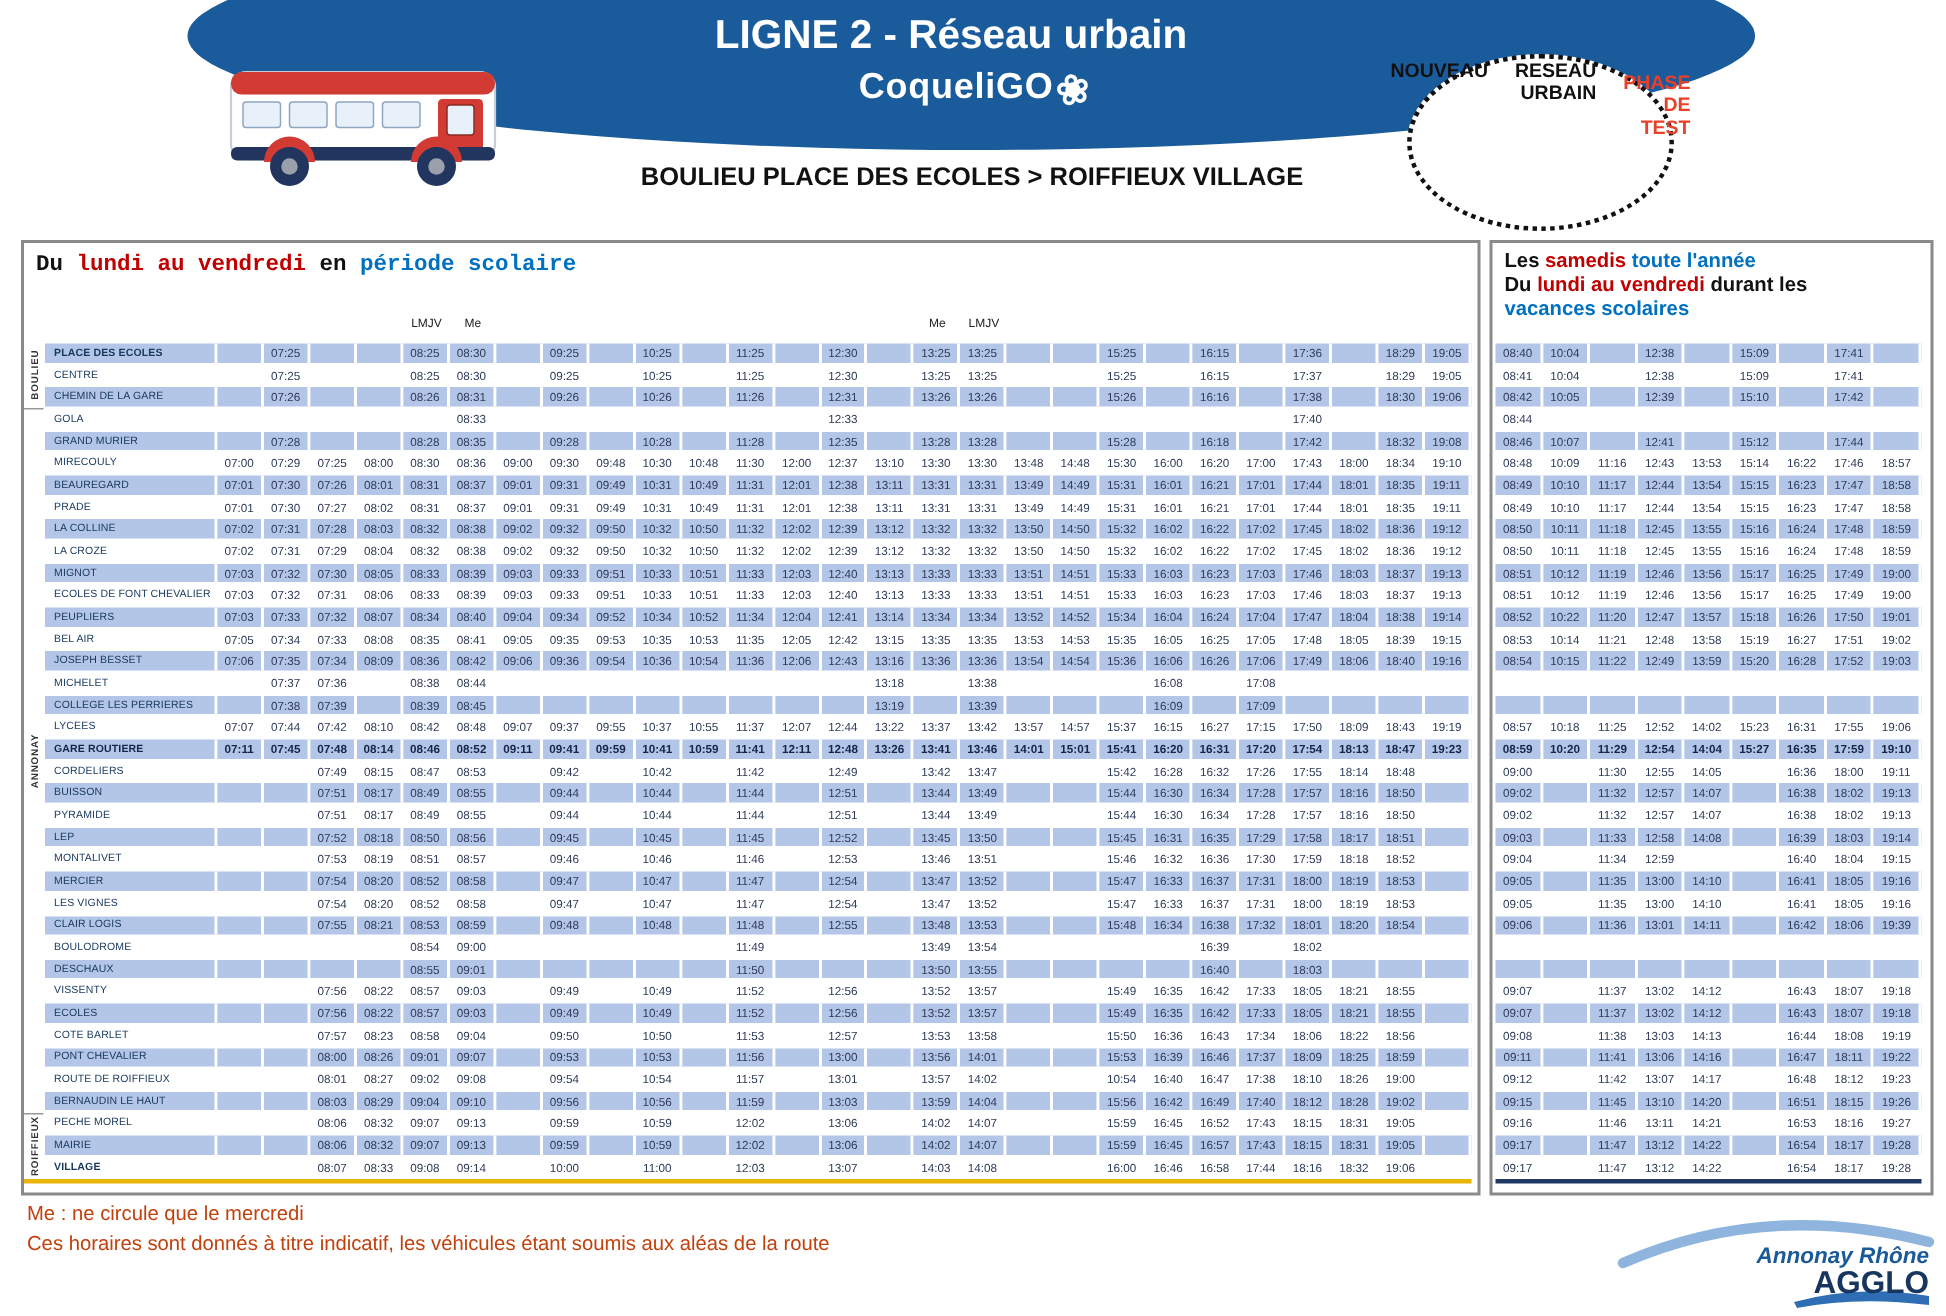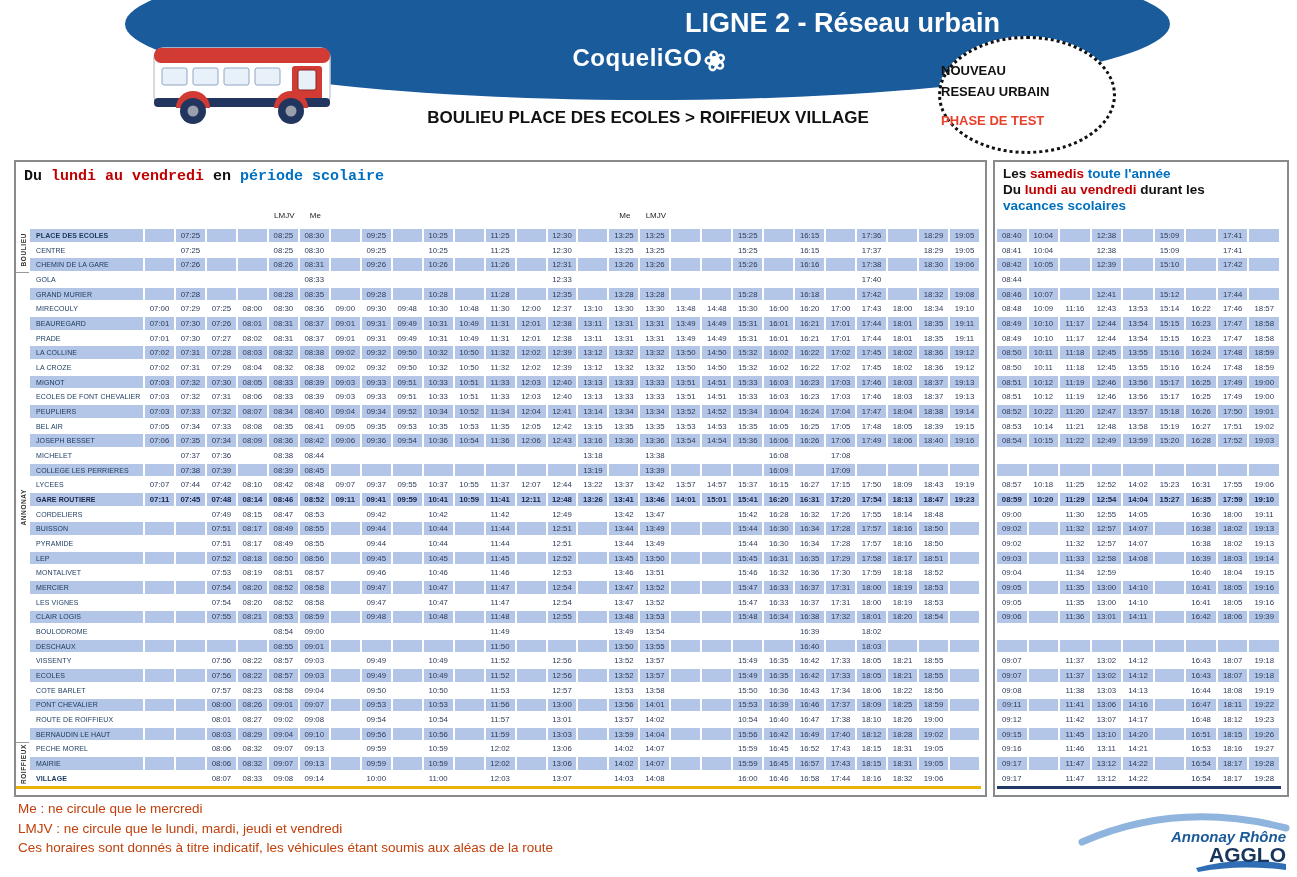--- a/index.html
+++ b/index.html
@@ -1,30 +1,30 @@
 <!DOCTYPE html>
 <html style="--brand-blue: #1a5b9b; --accent-red: #c00000; --accent-blue: #0070c0; --test-red: #e8402a; --cell-blue: #b4c6e7;"><head>
 <meta charset="utf-8">
 <style>
   html,body{margin:0;padding:0;}
   body{width:1297px;height:877px;position:relative;overflow:hidden;background:#fff;
        font-family:"Liberation Sans",sans-serif;}
   
   .banner{position:absolute;left:125px;top:-52px;width:1045px;height:152px;
           background:var(--brand-blue,#1a5b9b);border-radius:50%;}
-  .banner-title{position:absolute;left:300px;top:8px;width:700px;text-align:right;
+  .banner-title{position:absolute;left:284px;top:8px;width:700px;text-align:center;
           color:#fff;font-size:27px;font-weight:bold;z-index:3;}
   .banner-logo{position:absolute;left:300px;top:44px;width:700px;text-align:center;
           color:#fff;font-size:24px;font-weight:bold;letter-spacing:.5px;z-index:3;}
   .banner-logo .flower{font-size:27px;vertical-align:-4px;margin-left:2px;display:inline-block;transform:rotate(-12deg);}
   .route-title{position:absolute;left:348px;top:108px;width:600px;text-align:center;
           color:#111;font-size:17px;font-weight:bold;z-index:3;}
   .badge{position:absolute;left:938px;top:36px;width:172px;height:112px;background:#fff;
-         border:3px dotted #111;border-radius:50%;z-index:4;text-align:left;
-         display:flex;flex-direction:column;justify-content:center;gap:6px;}
+         border:3px dotted #111;border-radius:50%;z-index:4;text-align:right;
+         display:flex;flex-direction:row;justify-content:center;gap:18px;}
   .badge .b1{font-size:13px;font-weight:bold;color:#111;line-height:15px;}
   .badge .b3{font-size:13px;font-weight:bold;color:var(--test-red,#e8402a);margin-top:8px;}
   .bus{position:absolute;left:148px;top:36px;z-index:5;}
   
   .panel{position:absolute;border:2px solid #8a8a8a;background:#fff;}
   .panel-main{left:14px;top:160px;width:969px;height:633px;}
   .panel-sat{left:993px;top:160px;width:292px;height:633px;}
   .panel-title{position:absolute;left:24px;top:168px;font-size:15px;font-weight:bold;color:#111;z-index:2;font-family:Liberation Mono, monospace;}
   .sat-title{position:absolute;left:1003px;top:166px;font-size:13.5px;font-weight:bold;color:#111;line-height:16px;z-index:2;}
   .seg-red{color:var(--accent-red,#c00000);} .seg-blue{color:var(--accent-blue,#0070c0);}
@@ -1727,21 +1727,20 @@
       <div class="cell">14:22</div>
       <div class="cell"></div>
       <div class="cell">16:54</div>
       <div class="cell">18:17</div>
       <div class="cell">19:28</div>
     </div>
   </div>
 
 <div class="footer">
   <div>Me : ne circule que le mercredi</div>
-  <div>LMJV : ne circule que le lundi, mardi, jeudi et vendredi</div>
   <div>Ces horaires sont donnés à titre indicatif, les véhicules étant soumis aux aléas de la route</div>
 </div>
 
 <div class="agglo">
   <svg width="212" height="66" viewBox="0 0 212 66">
     <path d="M4 34 Q100 -8 208 20" stroke="#8fb4dd" stroke-width="7" fill="none" stroke-linecap="round"></path>
     <path d="M118 60 Q162 48 208 56 L208 62 Q160 56 120 64 Z" fill="#2f6db5"></path>
     <text x="208" y="34" text-anchor="end" font-family="Liberation Sans, sans-serif" font-size="15" font-style="italic" font-weight="bold" fill="#1b5a99">Annonay Rhône</text>
     <text x="208" y="54" text-anchor="end" font-family="Liberation Sans, sans-serif" font-size="21" font-weight="bold" fill="#17365d">AGGLO</text>
   </svg>

